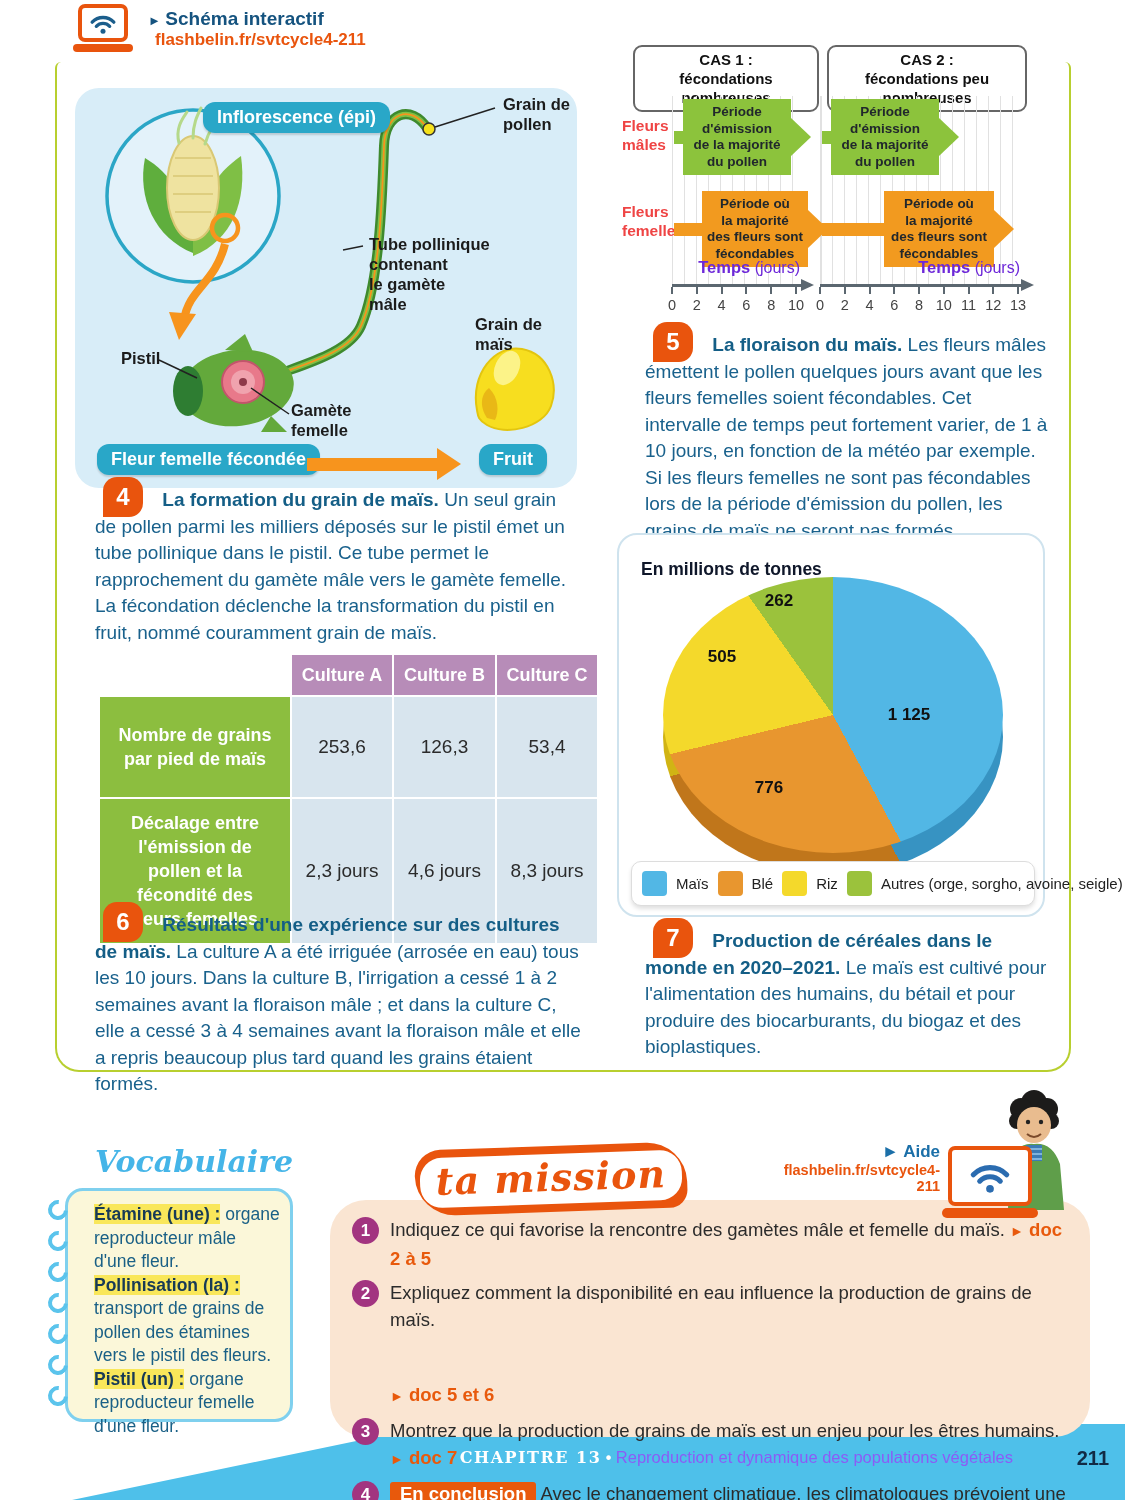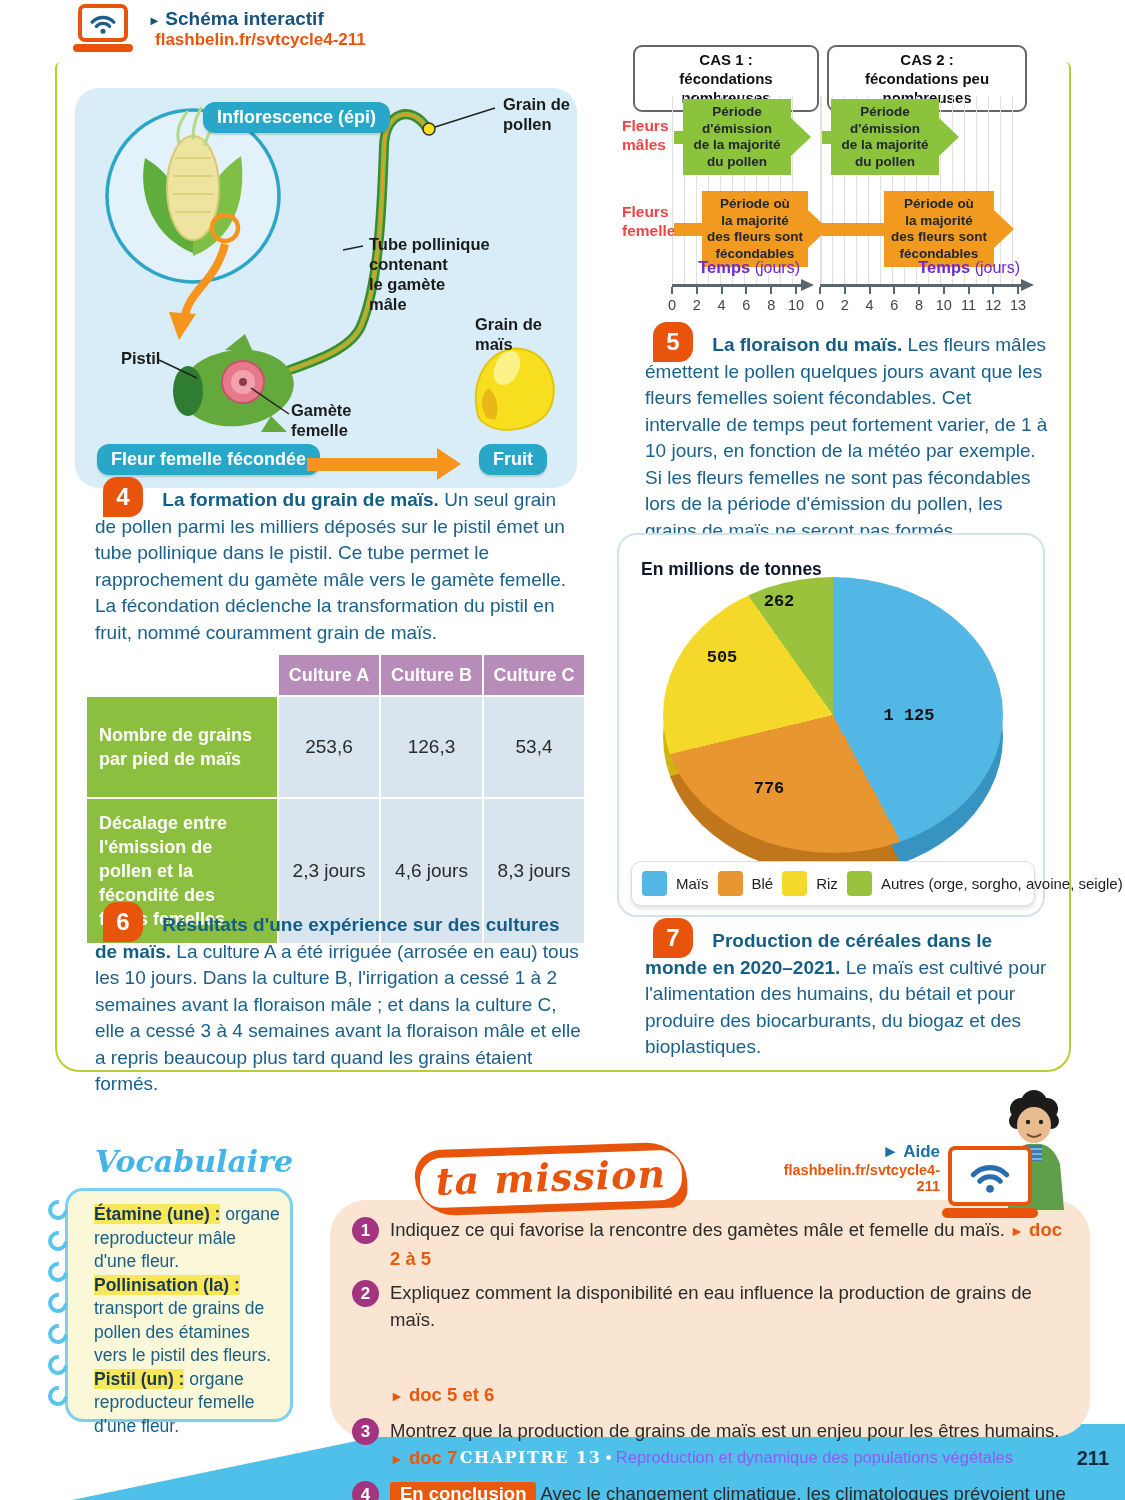--- a/index.html
+++ b/index.html
@@ -29,21 +29,21 @@
   .fat-arrow::after { content:""; position:absolute; right:-24px; top:-10px; width:0; height:0;
       border-top:16.5px solid transparent; border-bottom:16.5px solid transparent; border-left:24px solid #F7941D; }
 
   
   .doc { color:#19618C; font-size:19px; line-height:26.5px; position:absolute; }
   .doc b { color:#145E86; }
   .doc-badge { position:absolute; width:40px; height:40px; background:#E9540D; border-radius:14px 14px 14px 0;
      color:#fff; font-weight:bold; font-size:24px; display:flex; align-items:center; justify-content:center; }
 
   
-  #table6 { left:87px; top:655px; width:393px; }
+  #table6 { left:100px; top:655px; width:393px;text-align:center; }
   .t-grid { display:grid; grid-template-columns:190px 100px 101px 100px; grid-gap:2px; }
   .t-h { background:#B78CB8; color:#fff; font-weight:bold; font-size:18px; display:flex; align-items:center; justify-content:center; height:40px; }
   .t-empty { background:transparent; }
   .t-label { background:#8CBE3F; color:#fff; font-weight:bold; font-size:18px; line-height:24px; padding:10px 12px; display:flex; align-items:center; }
   .t-cell { background:#D8E5EE; color:#2b2b2b; font-size:19px; display:flex; align-items:center; justify-content:center; }
 
   
   .cas-title { position:absolute; background:#fff; border:2px solid #666; border-radius:9px; text-align:center;
       font-weight:bold; color:#111; font-size:15px; line-height:19px; padding:3px 4px; }
   .grid-stripes { position:absolute; background:repeating-linear-gradient(90deg,#e1e1e1 0 1.5px,transparent 1.5px 12px); }
@@ -62,21 +62,21 @@
   .tick::before { content:""; display:block; width:2px; height:7px; background:#5b6770; margin:-9px auto 3px auto; }
   .tlab { position:absolute; text-align:right; font-size:16px; color:#6d28d9; }
   .tlab b { font-size:16.5px; }
 
   
   #pie-card { left:617px; top:533px; width:428px; height:384px; background:#fff; border:2px solid #cfe3ee; border-radius:20px; }
   #pie-title { position:absolute; left:22px; top:24px; font-weight:bold; font-size:17.5px; color:#0f172a; }
   .pie-ellipse { position:absolute; width:340px; height:276px; border-radius:50%; }
   #pie-side { left:44px; top:64px; }
   #pie-disc { left:44px; top:42px; }
-  .plabel { position:absolute; transform:translate(-50%,-50%); font-weight:bold; font-size:17px; color:#111;font-family:Liberation Mono, monospace; }
+  .plabel { position:absolute; transform:translate(-50%,-50%); font-weight:bold; font-size:17px; color:#111; }
   #legend { position:absolute; left:12px; top:326px; width:404px; background:#fff; border:1.5px solid #ddd;
       border-radius:10px; box-shadow:0 3px 4px rgba(0,0,0,.12); display:flex; align-items:center; gap:9px; padding:9px 10px; }
   .sw { width:25px; height:25px; border-radius:4px; flex:0 0 auto; }
   .leg-t { font-size:15px; color:#222; white-space:nowrap; }
 
   
   #vocab-title { left:95px; top:1144px; font-style:italic; font-weight:bold; font-size:30px; color:#45B5E8; font-family:"DejaVu Serif", serif; }
   #vocab-box { left:65px; top:1188px; width:228px; height:234px; background:#FBF7D9; border:3px solid #7FD0EE; border-radius:18px;
       padding:12px 10px 10px 26px; color:#1A6086; font-size:17.5px; line-height:23.5px; }
   .hl { background:#F9E75A; font-weight:bold; color:#173A56; }

